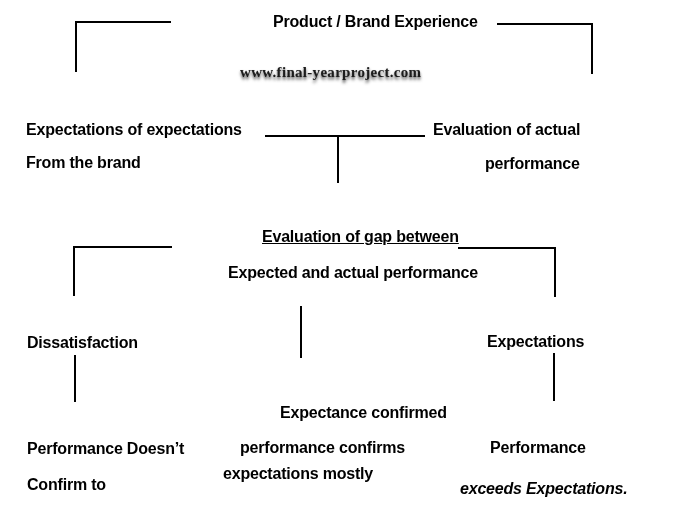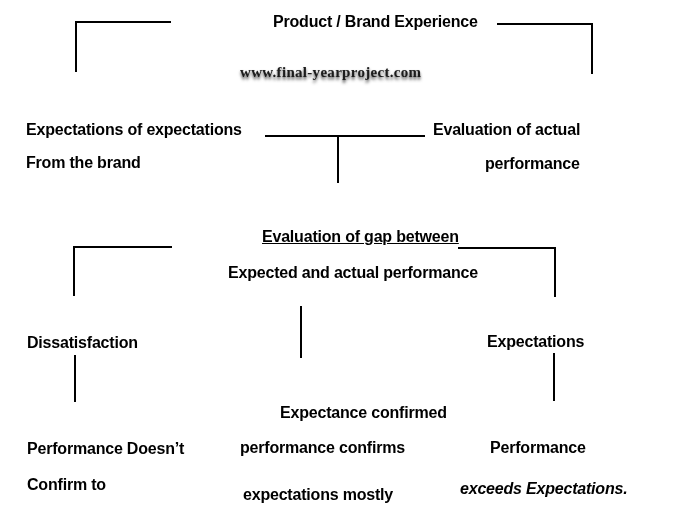--- a/index.html
+++ b/index.html
@@ -87,16 +87,16 @@
   <div class="node" style="left:487px;top:334px;">Expectations</div>
   <div class="line-v" style="left:553px;top:353px;height:48px;"></div>
 
   <div class="node" style="left:280px;top:405px;">Expectance confirmed</div>
 
   <div class="node" style="left:27px;top:441px;">Performance Doesn’t</div>
   <div class="node" style="left:240px;top:440px;">performance confirms</div>
   <div class="node" style="left:490px;top:440px;">Performance</div>
 
   <div class="node" style="left:27px;top:477px;">Confirm to</div>
-  <div class="node" style="left:223px;top:487px;margin-left:20px;">expectations mostly</div>
+  <div class="node" style="left:223px;top:466px;">expectations mostly</div>
   <div class="node" style="left:460px;top:481px;font-style:italic;">exceeds Expectations.</div>
 
 </div>
 
 </body></html>

